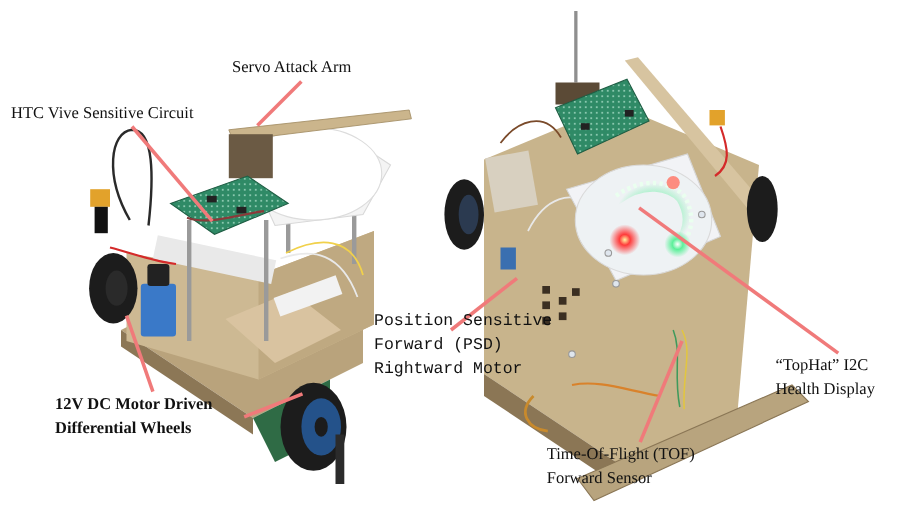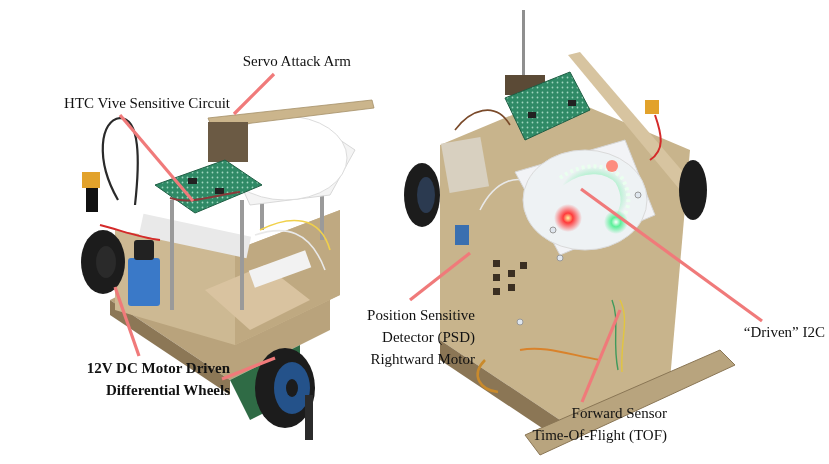--- a/index.html
+++ b/index.html
@@ -1,18 +1,18 @@
 <!DOCTYPE html>
 <html><head>
 <meta charset="utf-8">
 <style>
   html, body { margin:0; padding:0; background:#ffffff; }
   body { width:829px; height:464px; position:relative; overflow:hidden;
          font-family:"Liberation Serif", "DejaVu Serif", serif; color:#111; }
-  .label { position:absolute; font-size:15px; line-height:19px; text-align:right; white-space:nowrap; }
+  .label { position:absolute; font-size:15px; line-height:19px; text-align:left; white-space:nowrap; }
   svg.art { position:absolute; left:0; top:0; }
 </style>
 </head>
 <body>
 
 <svg class="art" width="829" height="464" viewBox="0 0 829 464">
   <defs>
     <radialGradient id="glowG" cx="50%" cy="50%" r="50%">
       <stop offset="0%" stop-color="#ffffff"></stop>
       <stop offset="40%" stop-color="#5cf09a"></stop>
@@ -158,26 +158,27 @@
 
 <div class="label" style="left:10px; top:94px; width:220px;">
   <div>HTC Vive Sensitive Circuit</div>
 </div>
 
 <div class="label" style="left:50px; top:357px; width:180px; line-height:22px;font-weight:bold;">
   <div>12V DC Motor Driven</div>
   <div>Differential Wheels</div>
 </div>
 
-<div class="label" style="left:340px; top:304px; width:135px; line-height:22px;">
+<div class="label" style="left:340px; top:281px; width:135px; line-height:22px;font-family:Liberation Mono, monospace;">
   <div>Position Sensitive</div>
-  <div>Detector (PSD)</div>
+  <div>Forward (PSD)</div>
   <div>Rightward Motor</div>
 </div>
 
 <div class="label" style="left:497px; top:402px; width:170px; line-height:22px;">
+  <div>Time-Of-Flight (TOF)</div>
   <div>Forward Sensor</div>
-  <div>Time-Of-Flight (TOF)</div>
 </div>
 
 <div class="label" style="left:705px; top:321px; width:120px; line-height:22px;">
-  <div>“Driven” I2C</div>
+  <div>“TopHat” I2C</div>
+  <div>Health Display</div>
 </div>
 
 </body></html>

